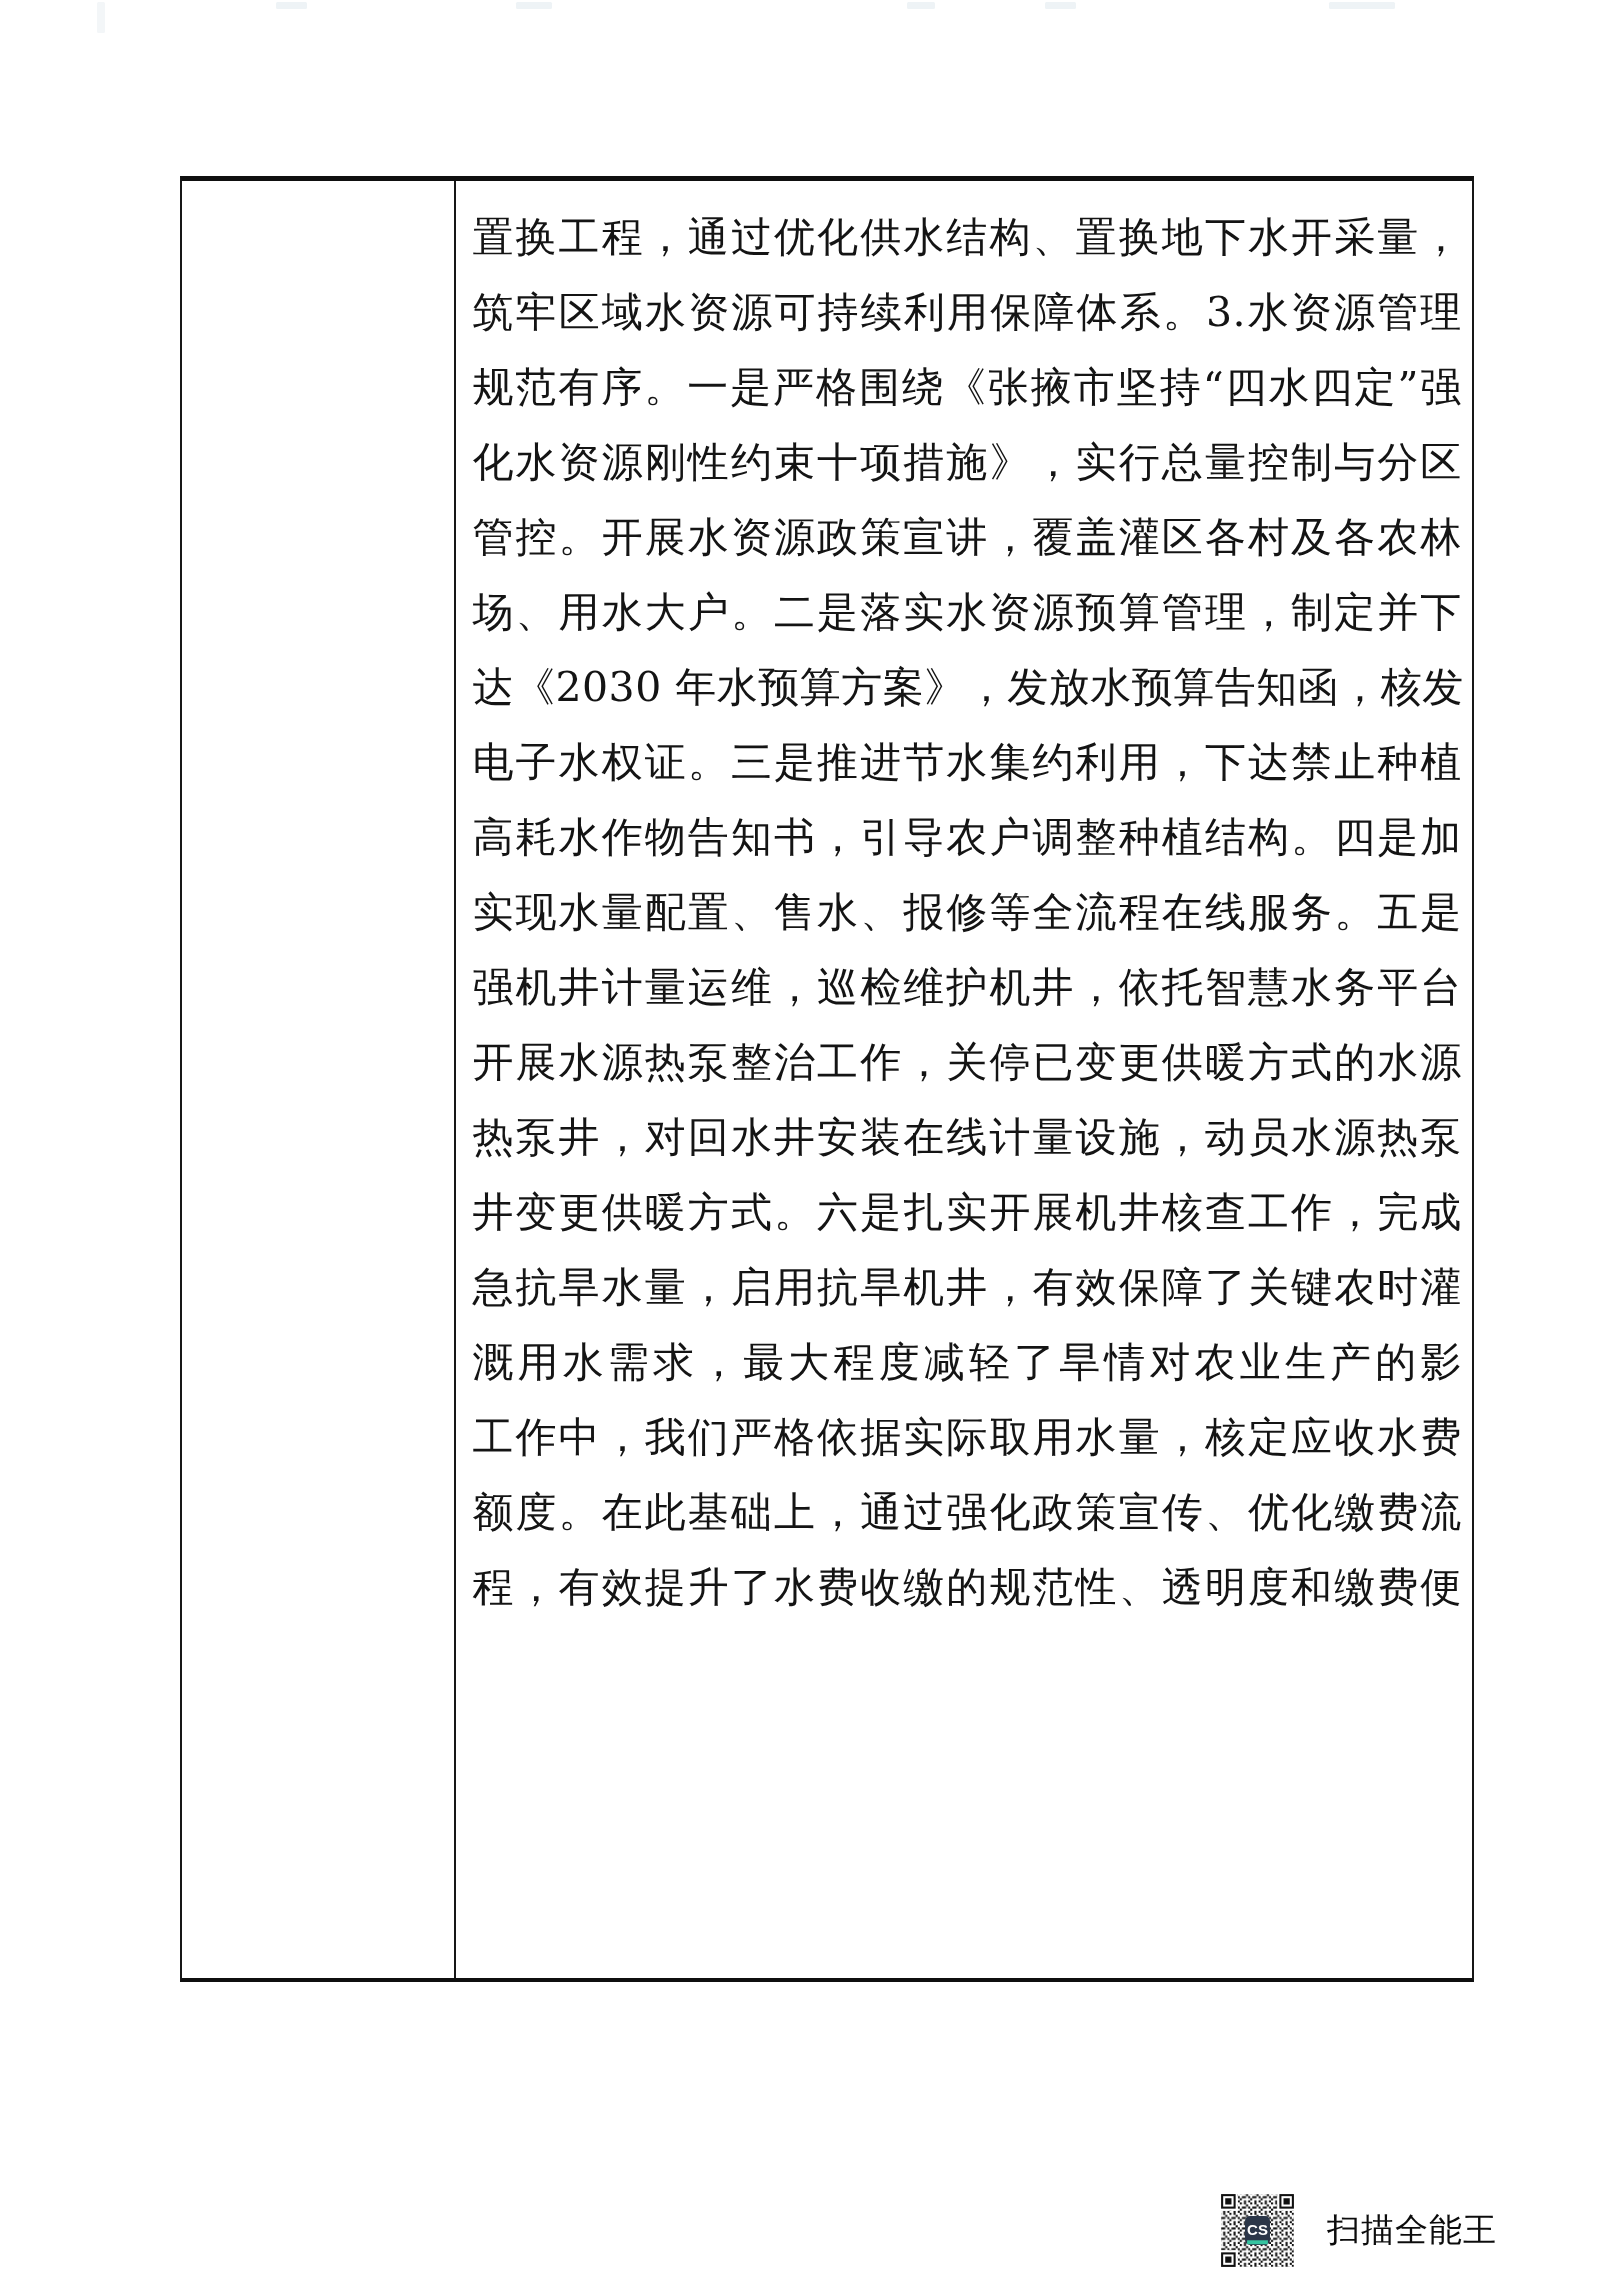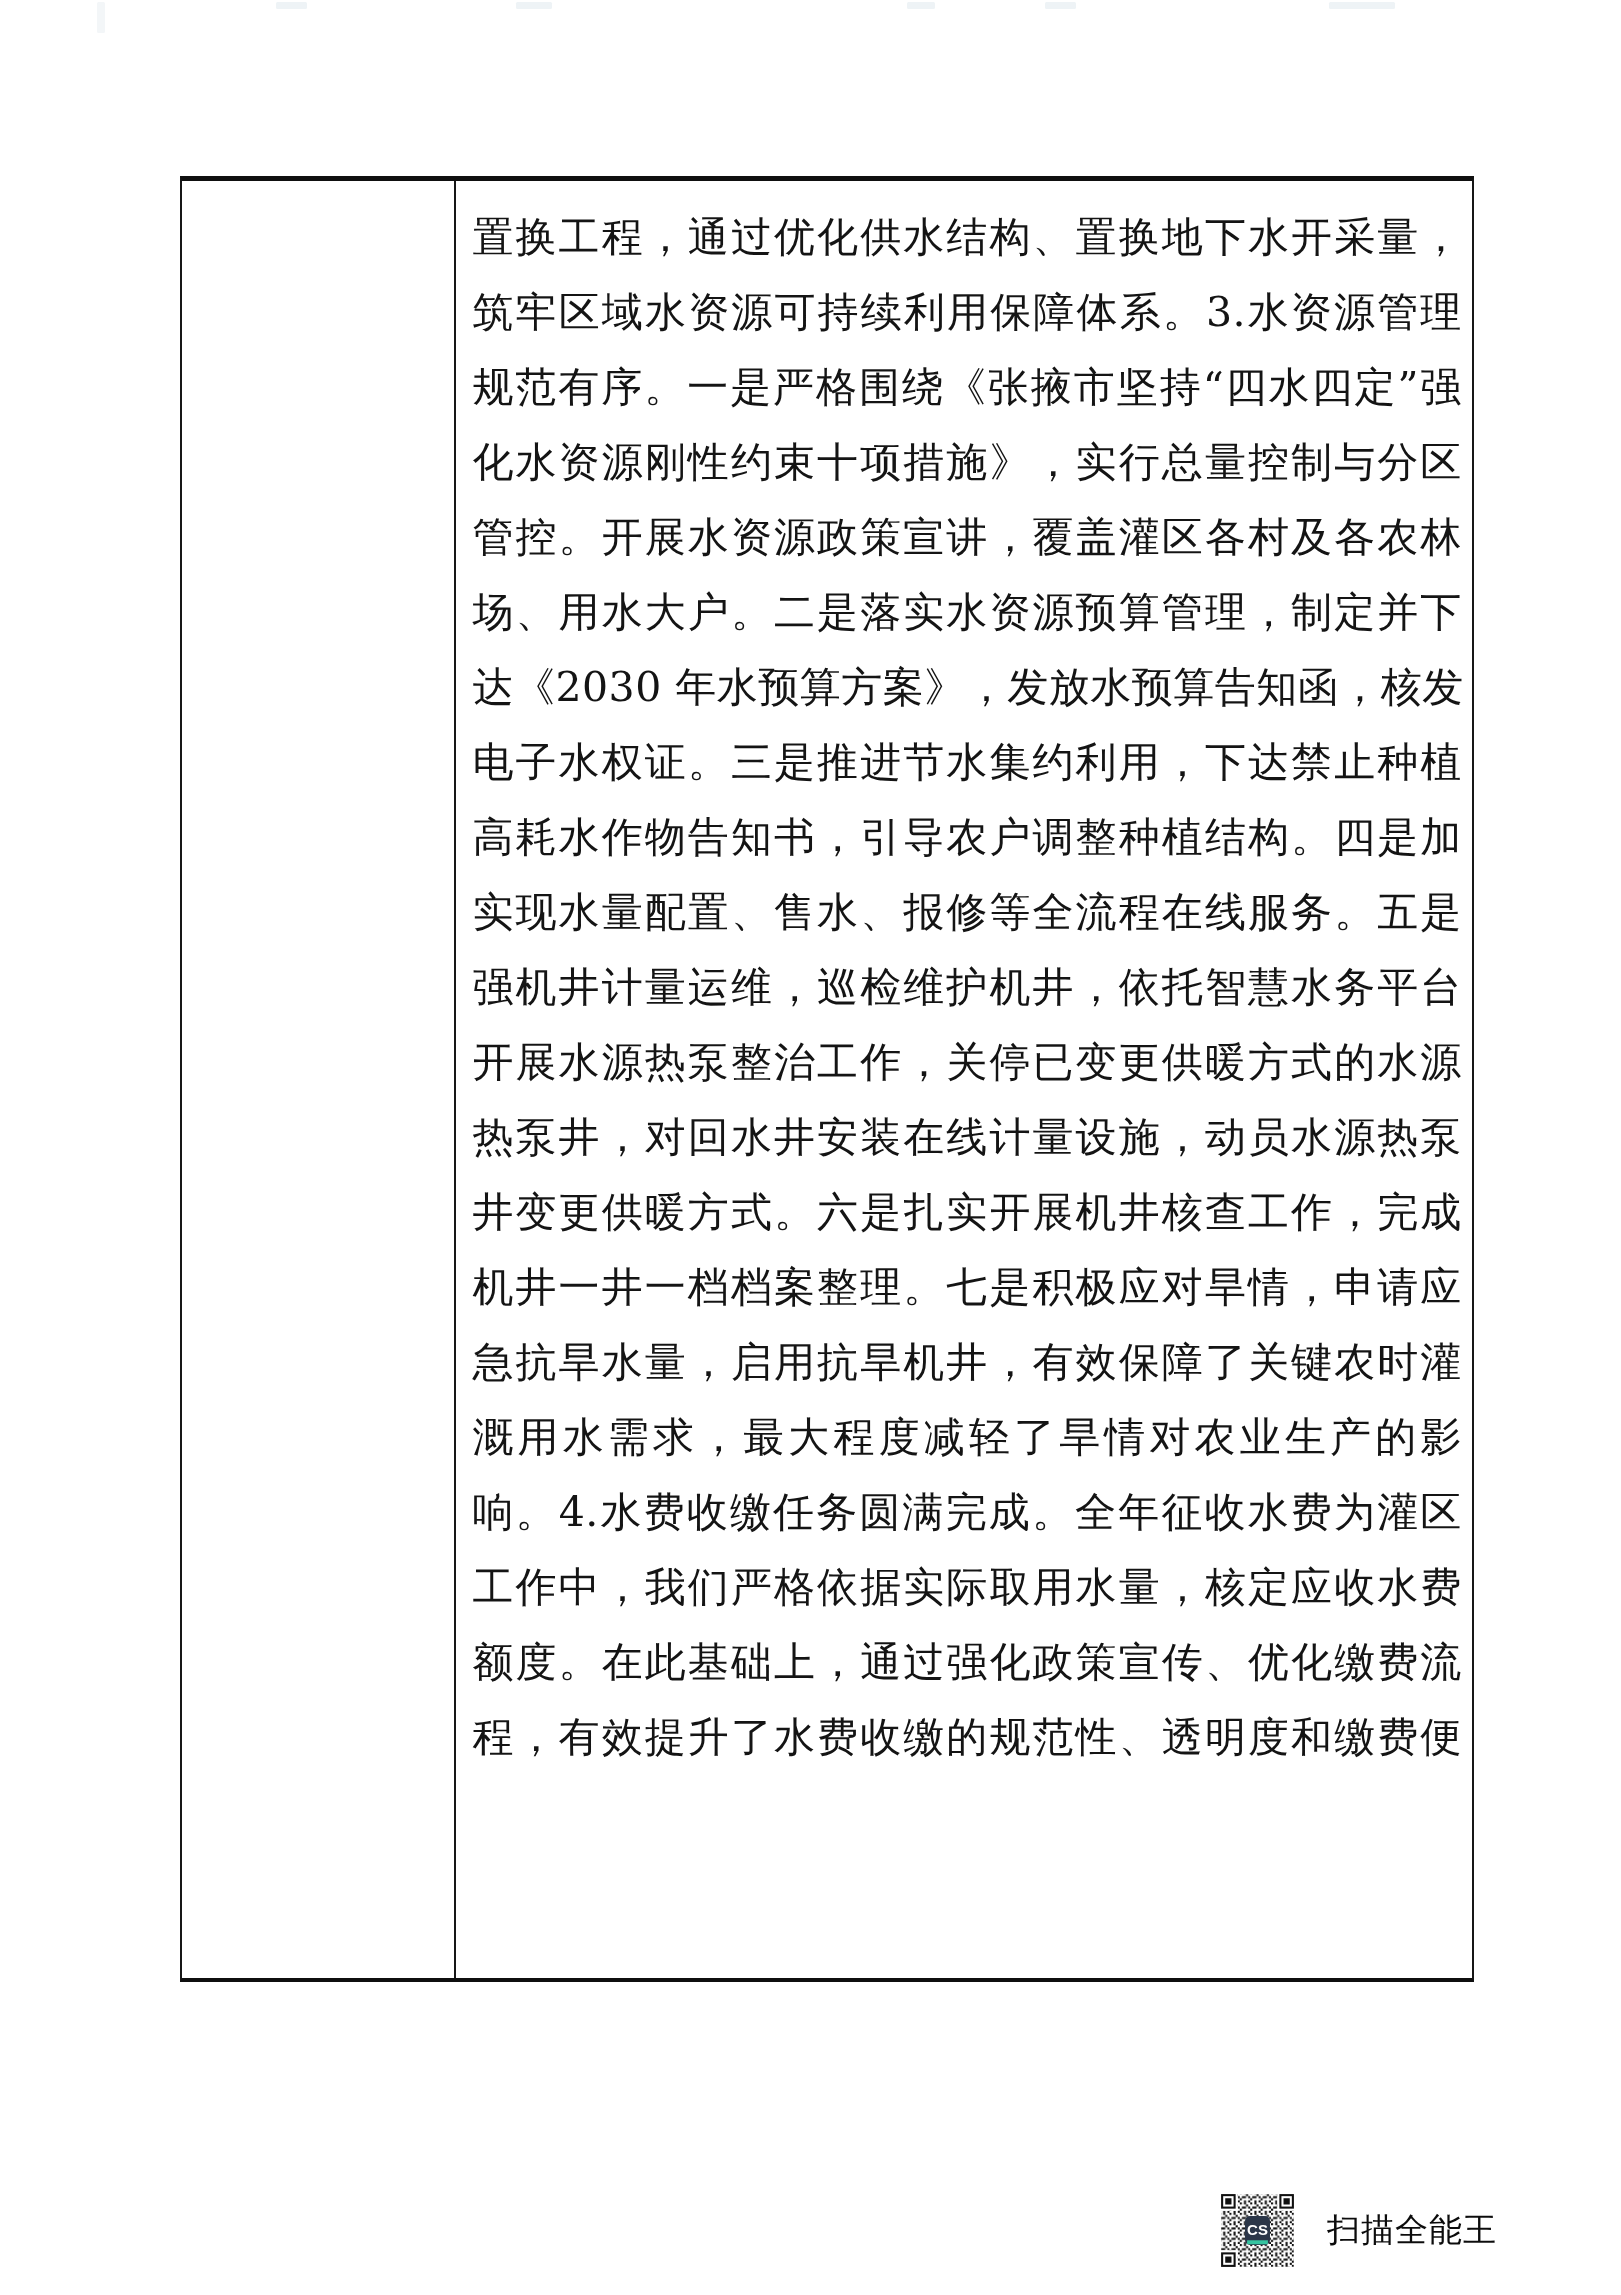--- a/index.html
+++ b/index.html
@@ -113,24 +113,22 @@
       <div class="text-line">管控。开展水资源政策宣讲，覆盖灌区各村及各农林</div>
       <div class="text-line">场、用水大户。二是落实水资源预算管理，制定并下</div>
       <div class="text-line">达《2030 年水预算方案》，发放水预算告知函，核发</div>
       <div class="text-line">电子水权证。三是推进节水集约利用，下达禁止种植</div>
       <div class="text-line">高耗水作物告知书，引导农户调整种植结构。四是加</div>
       <div class="text-line">实现水量配置、售水、报修等全流程在线服务。五是</div>
       <div class="text-line">强机井计量运维，巡检维护机井，依托智慧水务平台</div>
       <div class="text-line">开展水源热泵整治工作，关停已变更供暖方式的水源</div>
       <div class="text-line">热泵井，对回水井安装在线计量设施，动员水源热泵</div>
       <div class="text-line">井变更供暖方式。六是扎实开展机井核查工作，完成</div>
-      <div class="text-line">机井一井一档档案整理。七是积极应对旱情，申请应</div>
       <div class="text-line">急抗旱水量，启用抗旱机井，有效保障了关键农时灌</div>
       <div class="text-line">溉用水需求，最大程度减轻了旱情对农业生产的影</div>
-      <div class="text-line">响。4.水费收缴任务圆满完成。全年征收水费为灌区</div>
       <div class="text-line">工作中，我们严格依据实际取用水量，核定应收水费</div>
       <div class="text-line">额度。在此基础上，通过强化政策宣传、优化缴费流</div>
       <div class="text-line">程，有效提升了水费收缴的规范性、透明度和缴费便</div>
     </div>
   </div>
 
   <div class="footer">
     <svg class="qr" viewBox="0 0 37 37" xmlns="http://www.w3.org/2000/svg">
       <defs>
         <pattern id="qrnoise" width="5" height="5" patternUnits="userSpaceOnUse">

